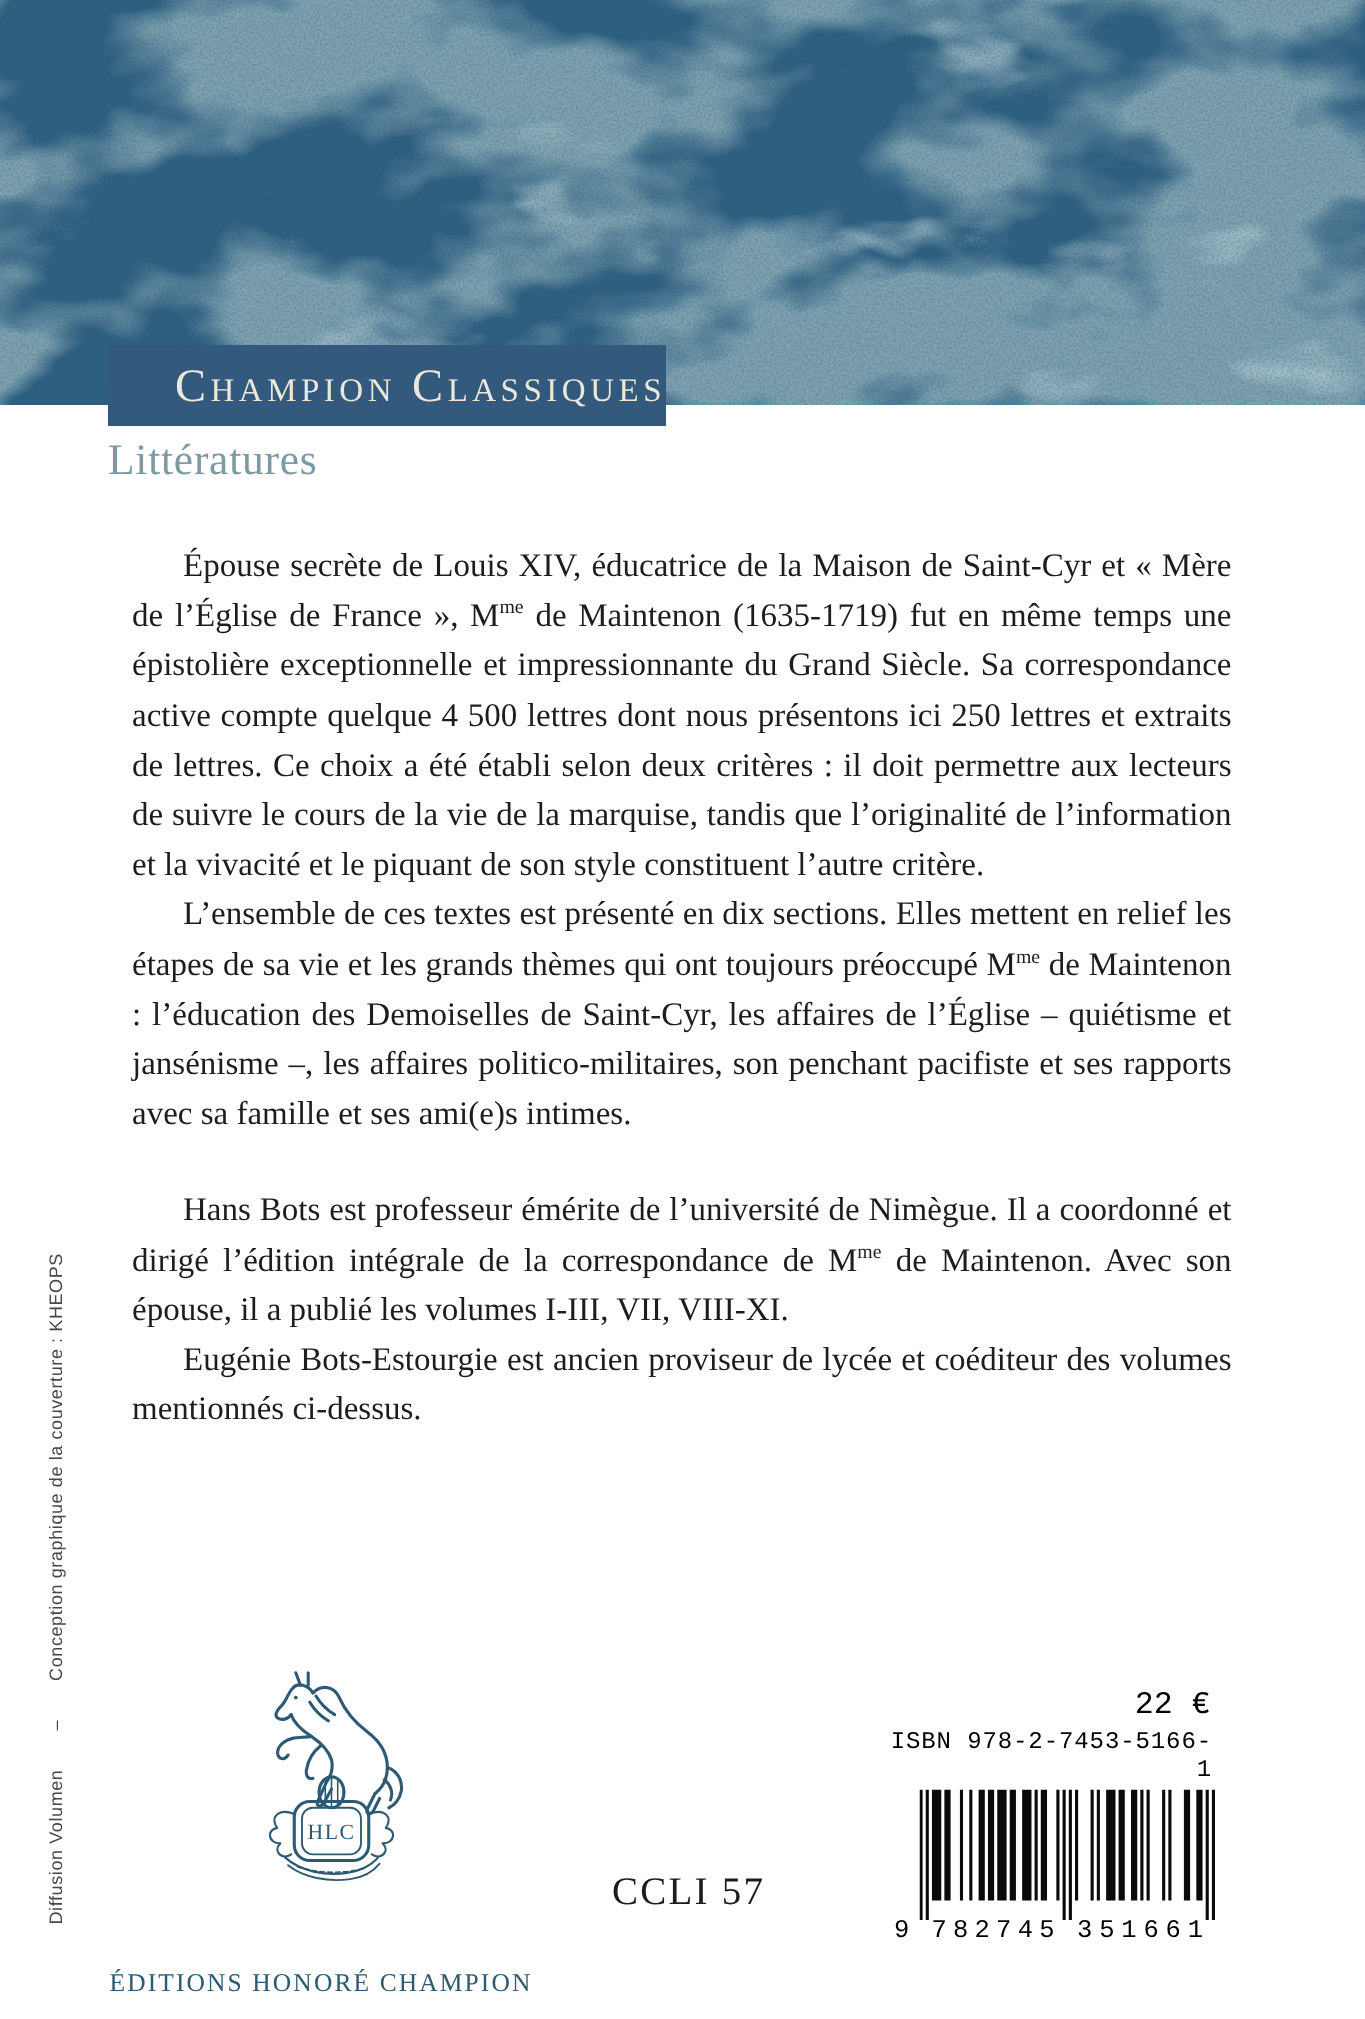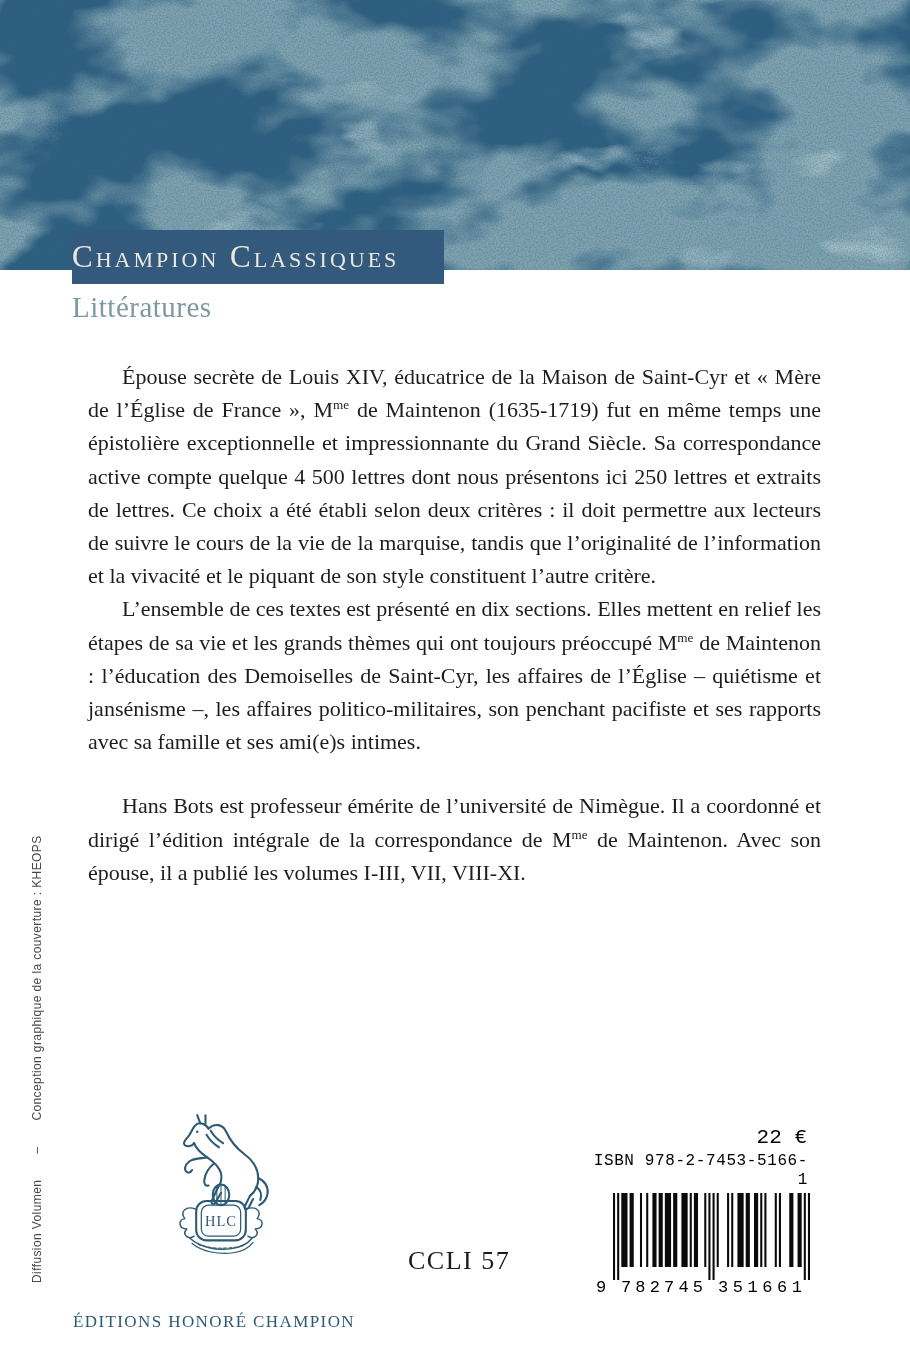--- a/index.html
+++ b/index.html
@@ -5,21 +5,21 @@
   html,body{margin:0;padding:0;background:#ffffff;}
   .page{position:relative;width:910px;height:1346px;background:#fff;overflow:hidden;
         font-family:"Liberation Serif", serif;}
 
   
   .marble{position:absolute;left:0;top:0;width:910px;height:270px;}
   .marble svg{display:block;}
 
   
   .series-band{position:absolute;left:72px;top:230px;width:372px;height:54px;
-       background:var(--band_navy,#33597c);display:flex;align-items:center;justify-content:flex-start;}
+       background:var(--band_navy,#33597c);display:flex;align-items:center;justify-content:flex-end;}
   .series-band .label{color:var(--band_text,#eae8dc);font-family:"Liberation Serif",serif;
        font-variant:small-caps;font-size:31px;letter-spacing:3px;white-space:nowrap;}
 
   
   .collection{position:absolute;left:72px;top:291px;font-size:29px;letter-spacing:0.5px;
        color:var(--collection_teal,#7d99a3);}
 
   
   .blurb{position:absolute;left:88px;top:360px;width:733px;text-align:justify;
        font-size:22px;line-height:33.2px;color:var(--body_text,#1d1d1d);}
@@ -88,20 +88,21 @@
   <div class="series-band">
     <span class="label">Champion Classiques</span>
   </div>
 
   <div class="collection">Littératures</div>
 
   <main class="blurb">
     <p>Épouse secrète de Louis XIV, éducatrice de la Maison de Saint-Cyr et « Mère de l’Église de France », M<sup>me</sup> de Maintenon (1635-1719) fut en même temps une épistolière exceptionnelle et impressionnante du Grand Siècle. Sa correspondance active compte quelque 4 500 lettres dont nous présentons ici 250 lettres et extraits de lettres. Ce choix a été établi selon deux critères : il doit permettre aux lecteurs de suivre le cours de la vie de la marquise, tandis que l’originalité de l’information et la vivacité et le piquant de son style constituent l’autre critère.</p>
     <p>L’ensemble de ces textes est présenté en dix sections. Elles mettent en relief les étapes de sa vie et les grands thèmes qui ont toujours préoccupé M<sup>me</sup> de Maintenon : l’éducation des Demoiselles de Saint-Cyr, les affaires de l’Église – quiétisme et jansénisme –, les affaires politico-militaires, son penchant pacifiste et ses rapports avec sa famille et ses ami(e)s intimes.</p>
     <p class="author-start">Hans Bots est professeur émérite de l’université de Nimègue. Il a coordonné et dirigé l’édition intégrale de la correspondance de M<sup>me</sup> de Maintenon. Avec son épouse, il a publié les volumes I-III, VII, VIII-XI.</p>
+    <p>Eugénie Bots-Estourgie est ancien proviseur de lycée et coéditeur des volumes mentionnés ci-dessus.</p>
   </main>
 
   <div class="vertical-credits">
     <span>Diffusion Volumen</span>
     <span>–</span>
     <span>Conception graphique de la couverture : KHEOPS</span>
   </div>
 
   <div class="logo">
     <svg viewBox="0 0 140 145" width="150" height="150" style="stroke:var(--publisher_teal,#2d5a73);fill:none;stroke-width:2;stroke-linecap:round;stroke-linejoin:round;">

